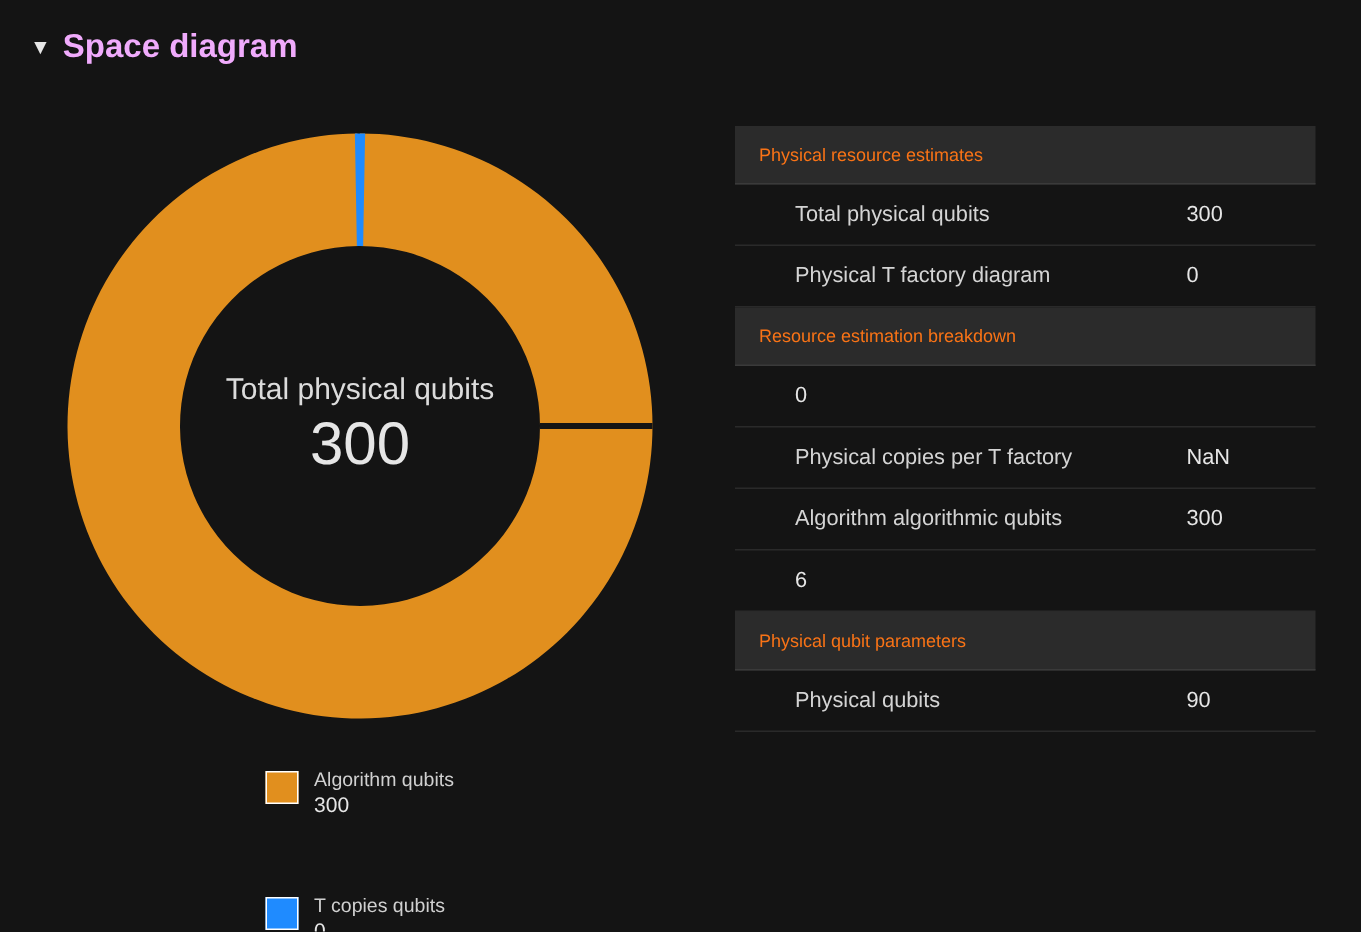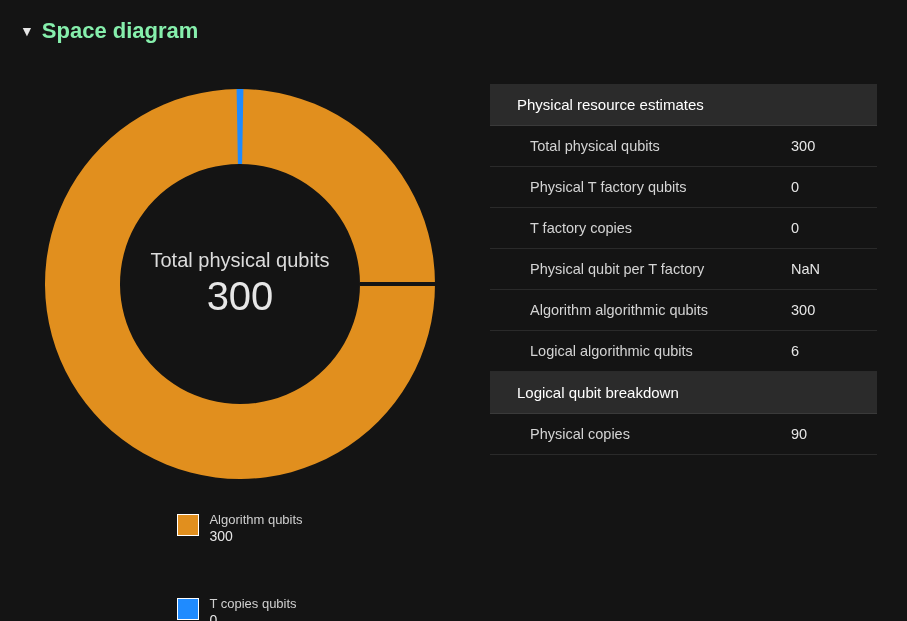--- a/index.html
+++ b/index.html
@@ -21,21 +21,21 @@
     gap: 8px;
     cursor: pointer;
   }
   .header .tri {
     font-size: 14px;
     color: #e6e6e6;
   }
   .header h1 {
     font-size: 22px;
     font-weight: 700;
-    color: #86efac;
+    color: #f0abfc;
   }
   .content {
     display: flex;
     margin-top: 40px;
   }
   .left {
     width: 440px;
     display: flex;
     flex-direction: column;
     align-items: center;
@@ -91,23 +91,23 @@
   .right {
     flex: 1;
     padding-left: 30px;
     padding-right: 10px;
   }
   .table {
     width: 100%;
   }
   .section-head {
     background: #2b2b2b;
-    padding: 12px 27px;
-    font-size: 15px;
-    color: #ffffff;
+    padding: 12px 16px;
+    font-size: 12px;
+    color: #f97316;
     border-bottom: 1px solid #3a3a3a;
   }
   .row {
     display: flex;
     align-items: center;
     padding: 12px 16px 12px 40px;
     border-bottom: 1px solid #2a2a2a;
   }
   .row .k { flex: 1; font-size: 14.5px; color: #d4d4d4; }
   .row .v { width: 70px; text-align: left; font-size: 14.5px; color: #e6e6e6; }
@@ -155,41 +155,40 @@
     </div>
 
     <div class="right">
       <div class="table" id="table">
           <div class="section-head">Physical resource estimates</div>
           <div class="row">
             <div class="k">Total physical qubits</div>
             <div class="v">300</div>
           </div>
           <div class="row">
-            <div class="k">Physical T factory qubits</div>
+            <div class="k">Physical T factory diagram</div>
+            <div class="v">0</div>
+          </div>
+          <div class="section-head">Resource estimation breakdown</div>
+          <div class="row">
             <div class="v">0</div>
           </div>
           <div class="row">
-            <div class="k">T factory copies</div>
-            <div class="v">0</div>
-          </div>
-          <div class="row">
-            <div class="k">Physical qubit per T factory</div>
+            <div class="k">Physical copies per T factory</div>
             <div class="v">NaN</div>
           </div>
           <div class="row">
             <div class="k">Algorithm algorithmic qubits</div>
             <div class="v">300</div>
           </div>
           <div class="row">
-            <div class="k">Logical algorithmic qubits</div>
             <div class="v">6</div>
           </div>
-          <div class="section-head">Logical qubit breakdown</div>
+          <div class="section-head">Physical qubit parameters</div>
           <div class="row">
-            <div class="k">Physical copies</div>
+            <div class="k">Physical qubits</div>
             <div class="v">90</div>
           </div>
         </div>
     </div>
 
   </div>
 </div>
 
 </body></html>

